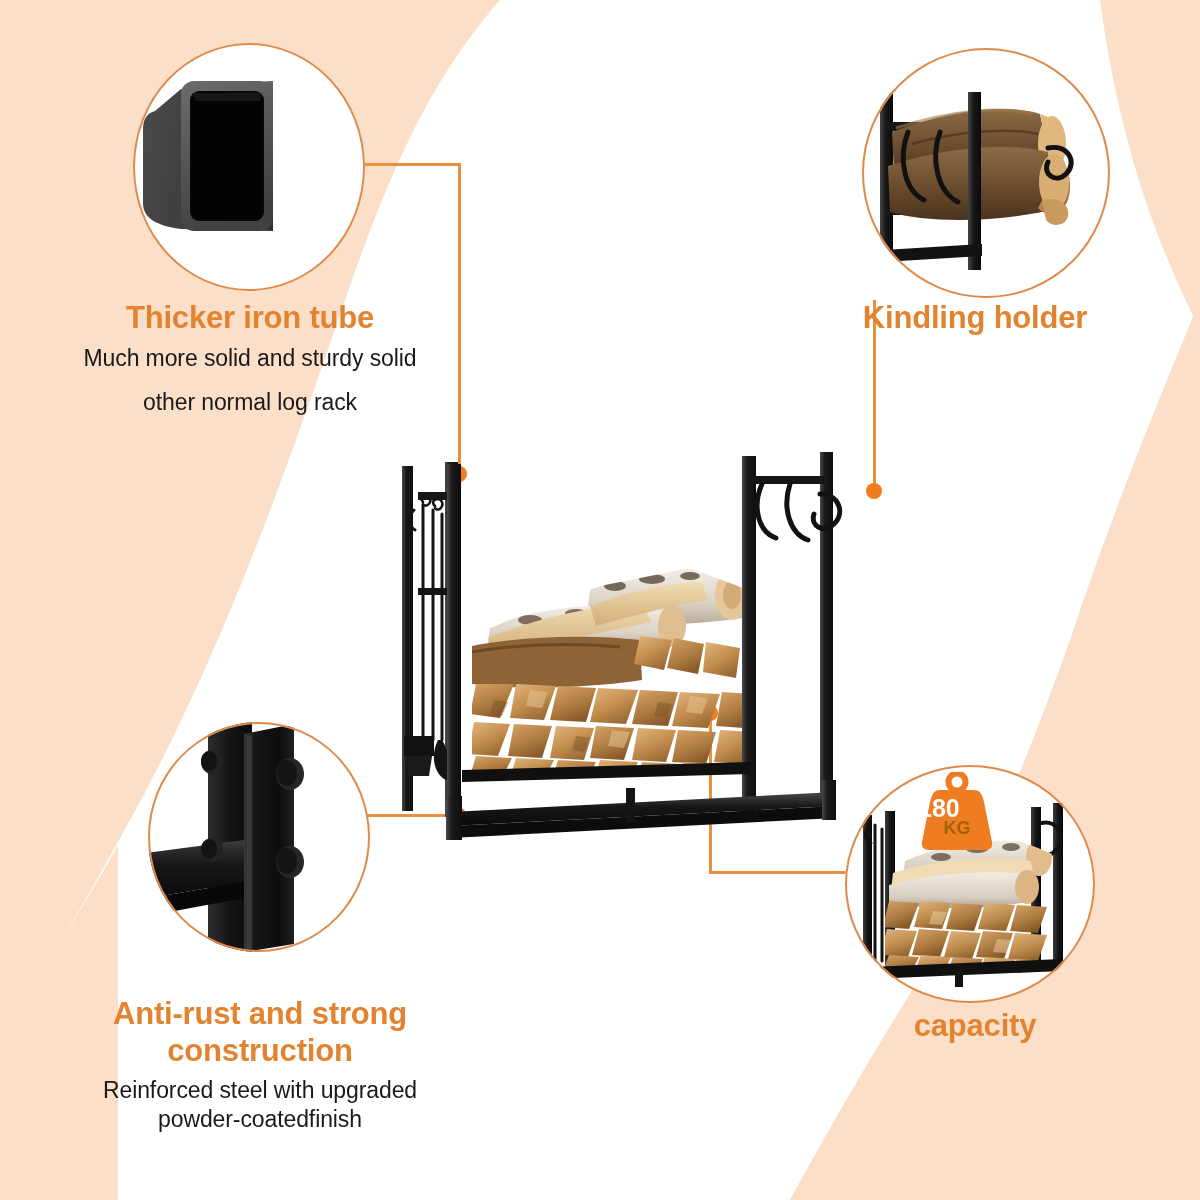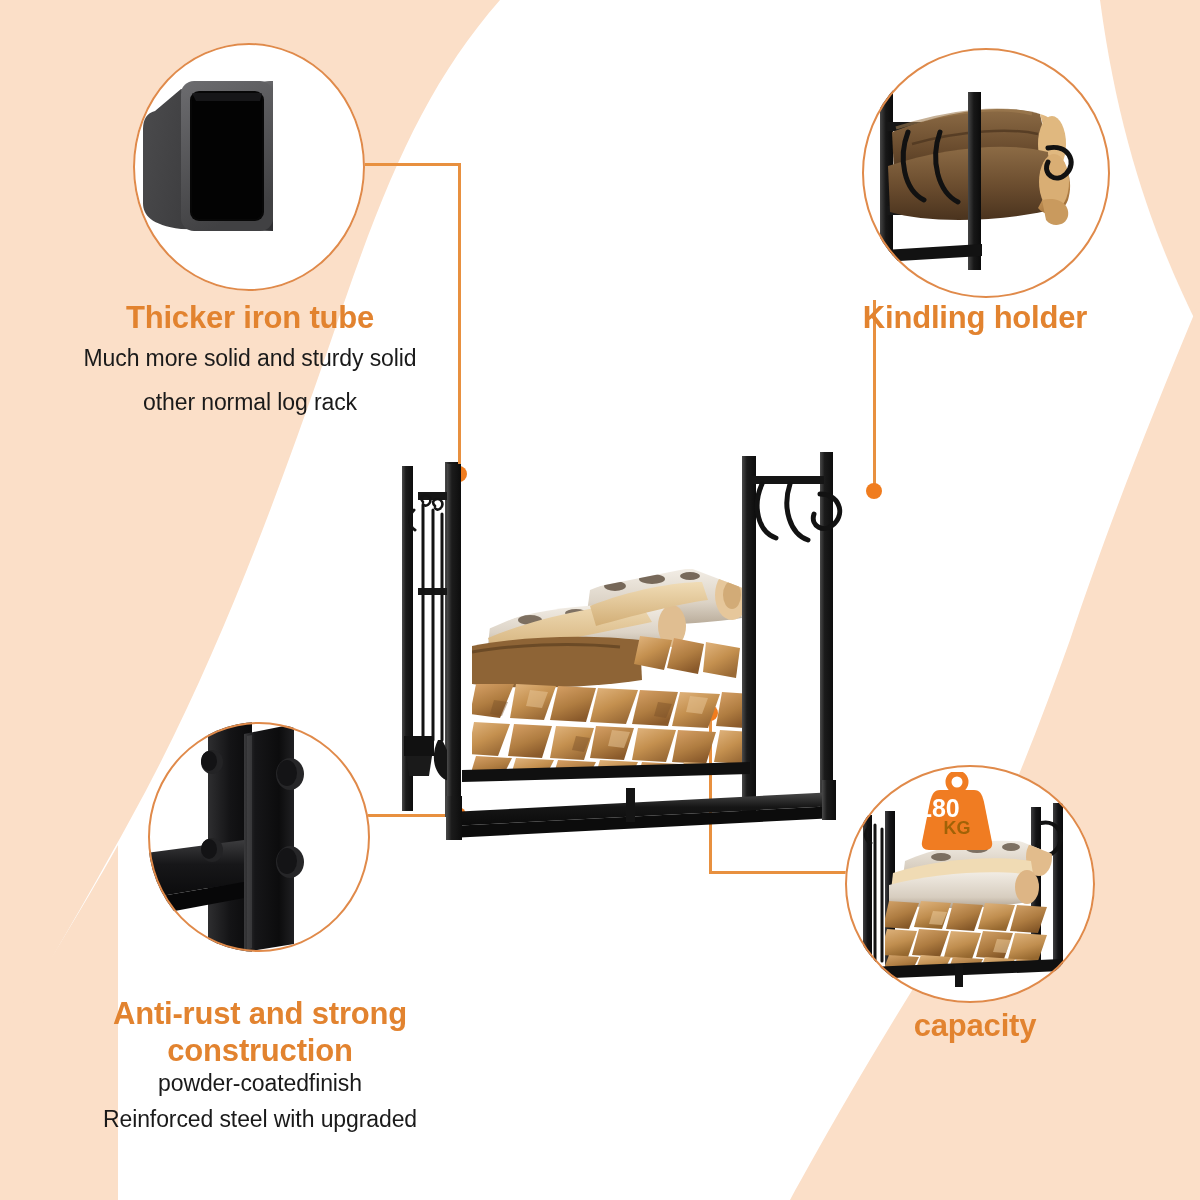--- a/index.html
+++ b/index.html
@@ -377,22 +377,22 @@
       </g>
 
       <path d="M99,14 L104,13 L104,226 L99,228 Z" fill="#4a4a4d" opacity="0.55"></path>
     </svg>
   </div>
   <div class="circle-ring" style="left:148px; top:722px; width:222px; height:230px;"></div>
 
   <div class="feature-text" style="left:20px; top:980px; width:480px;margin-top:16px;">
     <div class="feature-title">Anti-rust and strong</div>
     <div class="feature-title">construction</div>
+    <div class="feature-desc">Reinforced steel with upgraded</div>
     <div class="feature-desc" style="margin-top:0;">powder-coatedfinish</div>
-    <div class="feature-desc">Reinforced steel with upgraded</div>
   </div>
 
   <div class="circle" style="left:845px; top:765px; width:250px; height:238px;">
     <svg width="250" height="238" viewBox="0 0 250 238">
       <defs>
         <linearGradient id="rpost" x1="0" y1="0" x2="1" y2="0">
           <stop offset="0%" stop-color="#3e3e40"></stop>
           <stop offset="50%" stop-color="#141416"></stop>
           <stop offset="100%" stop-color="#0a0a0b"></stop>
         </linearGradient>

